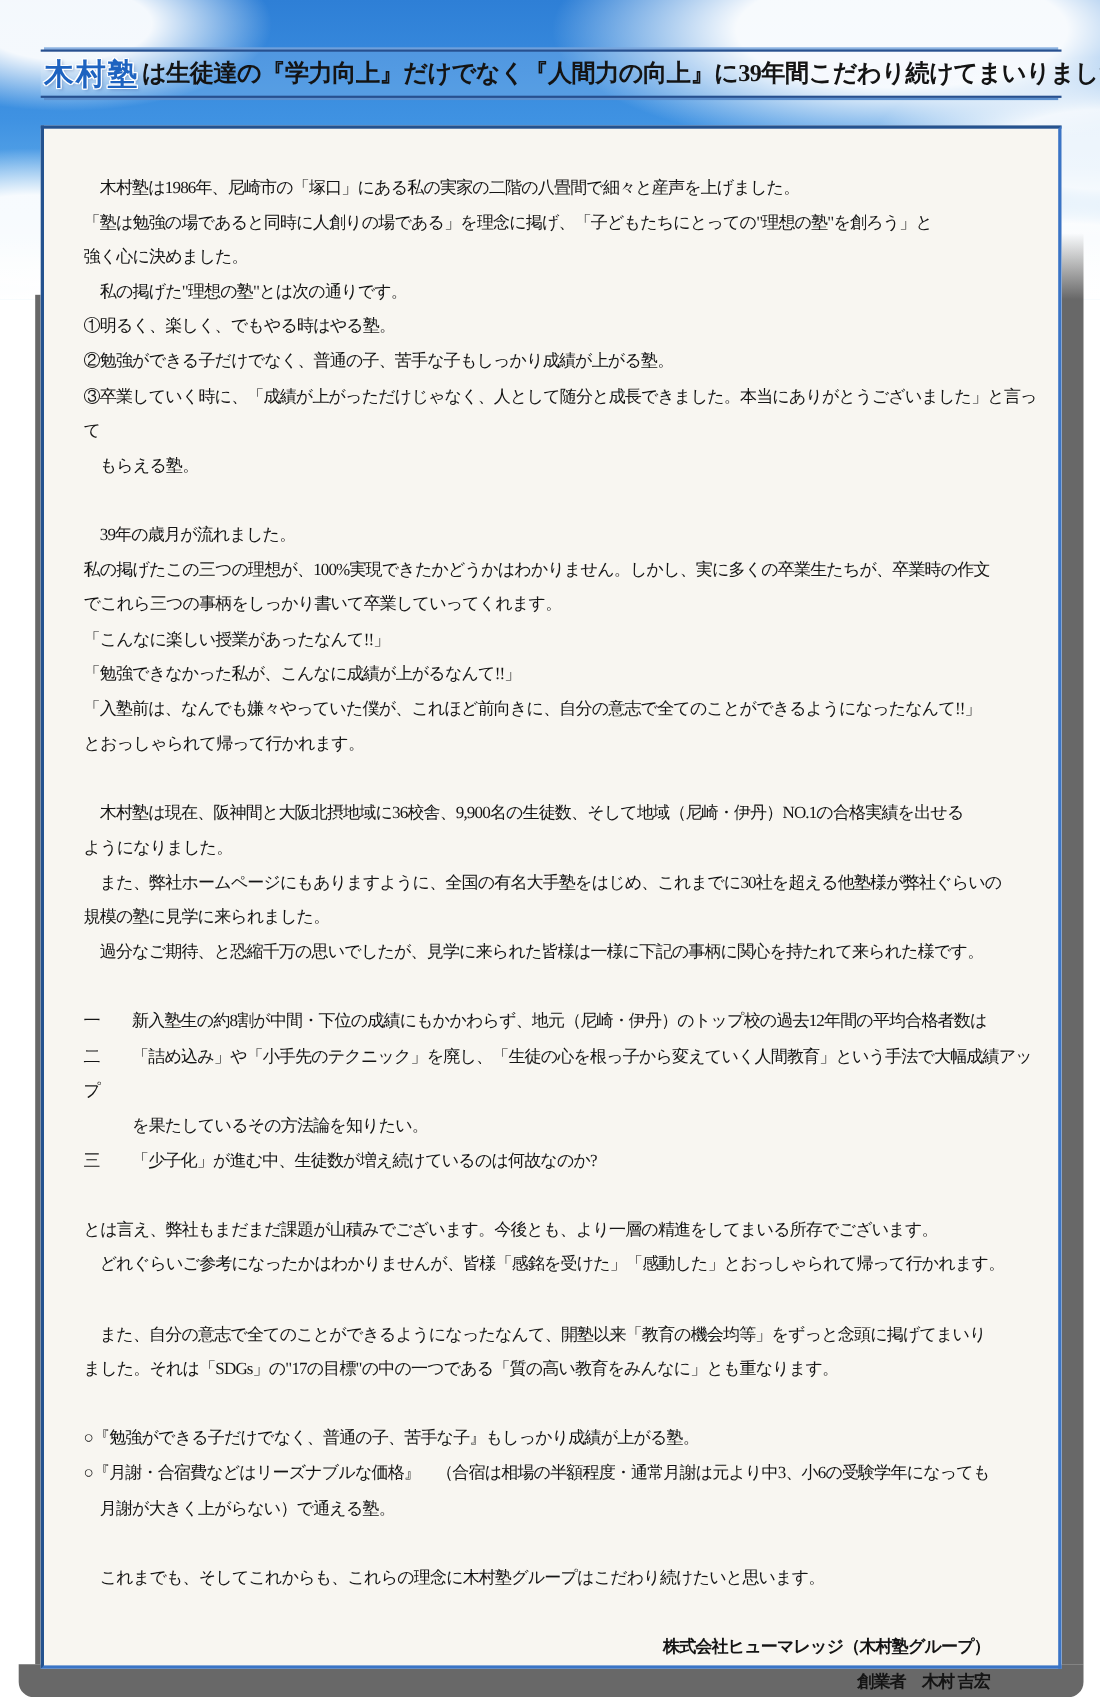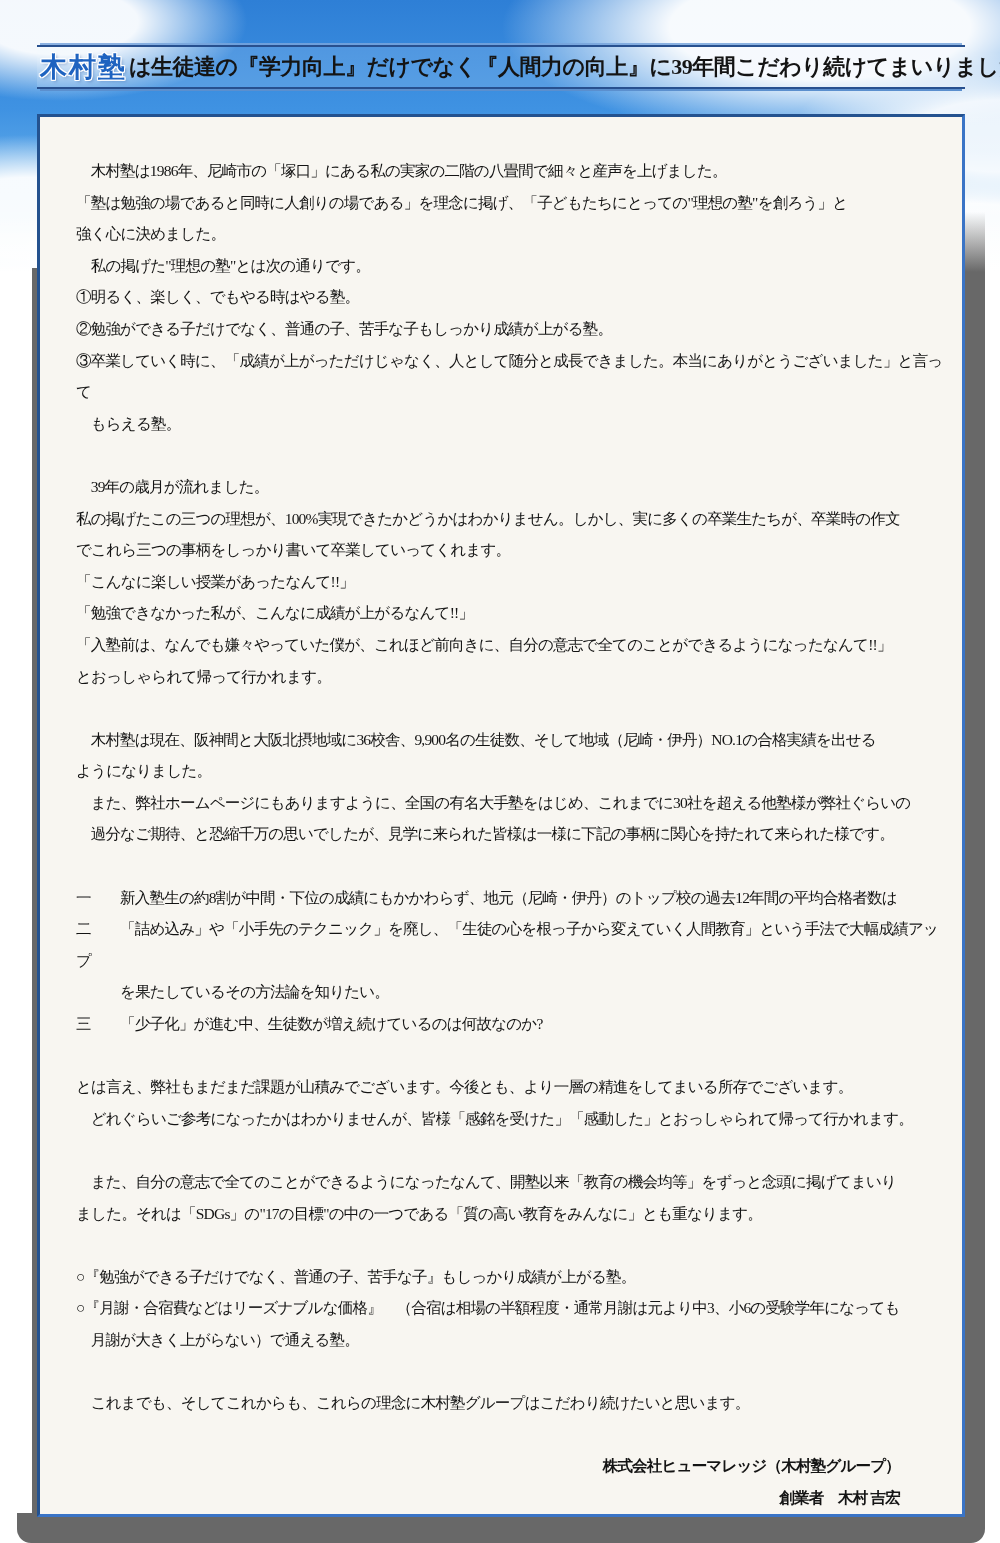--- a/index.html
+++ b/index.html
@@ -144,20 +144,21 @@
         <div class="line">私の掲げたこの三つの理想が、100%実現できたかどうかはわかりません。しかし、実に多くの卒業生たちが、卒業時の作文</div>
         <div class="line">でこれら三つの事柄をしっかり書いて卒業していってくれます。</div>
         <div class="line">「こんなに楽しい授業があったなんて!!」</div>
         <div class="line">「勉強できなかった私が、こんなに成績が上がるなんて!!」</div>
         <div class="line">「入塾前は、なんでも嫌々やっていた僕が、これほど前向きに、自分の意志で全てのことができるようになったなんて!!」</div>
         <div class="line">とおっしゃられて帰って行かれます。</div>
         <div class="line"></div>
         <div class="line">　木村塾は現在、阪神間と大阪北摂地域に36校舎、9,900名の生徒数、そして地域（尼崎・伊丹）NO.1の合格実績を出せる</div>
         <div class="line">ようになりました。</div>
         <div class="line">　また、弊社ホームページにもありますように、全国の有名大手塾をはじめ、これまでに30社を超える他塾様が弊社ぐらいの</div>
+        <div class="line">規模の塾に見学に来られました。</div>
         <div class="line">　過分なご期待、と恐縮千万の思いでしたが、見学に来られた皆様は一様に下記の事柄に関心を持たれて来られた様です。</div>
         <div class="line"></div>
         <div class="line">一　　新入塾生の約8割が中間・下位の成績にもかかわらず、地元（尼崎・伊丹）のトップ校の過去12年間の平均合格者数は</div>
         <div class="line">二　　「詰め込み」や「小手先のテクニック」を廃し、「生徒の心を根っ子から変えていく人間教育」という手法で大幅成績アップ</div>
         <div class="line">　　　を果たしているその方法論を知りたい。</div>
         <div class="line">三　　「少子化」が進む中、生徒数が増え続けているのは何故なのか?</div>
         <div class="line"></div>
         <div class="line">とは言え、弊社もまだまだ課題が山積みでございます。今後とも、より一層の精進をしてまいる所存でございます。</div>
         <div class="line">　どれぐらいご参考になったかはわかりませんが、皆様「感銘を受けた」「感動した」とおっしゃられて帰って行かれます。</div>
         <div class="line"></div>

